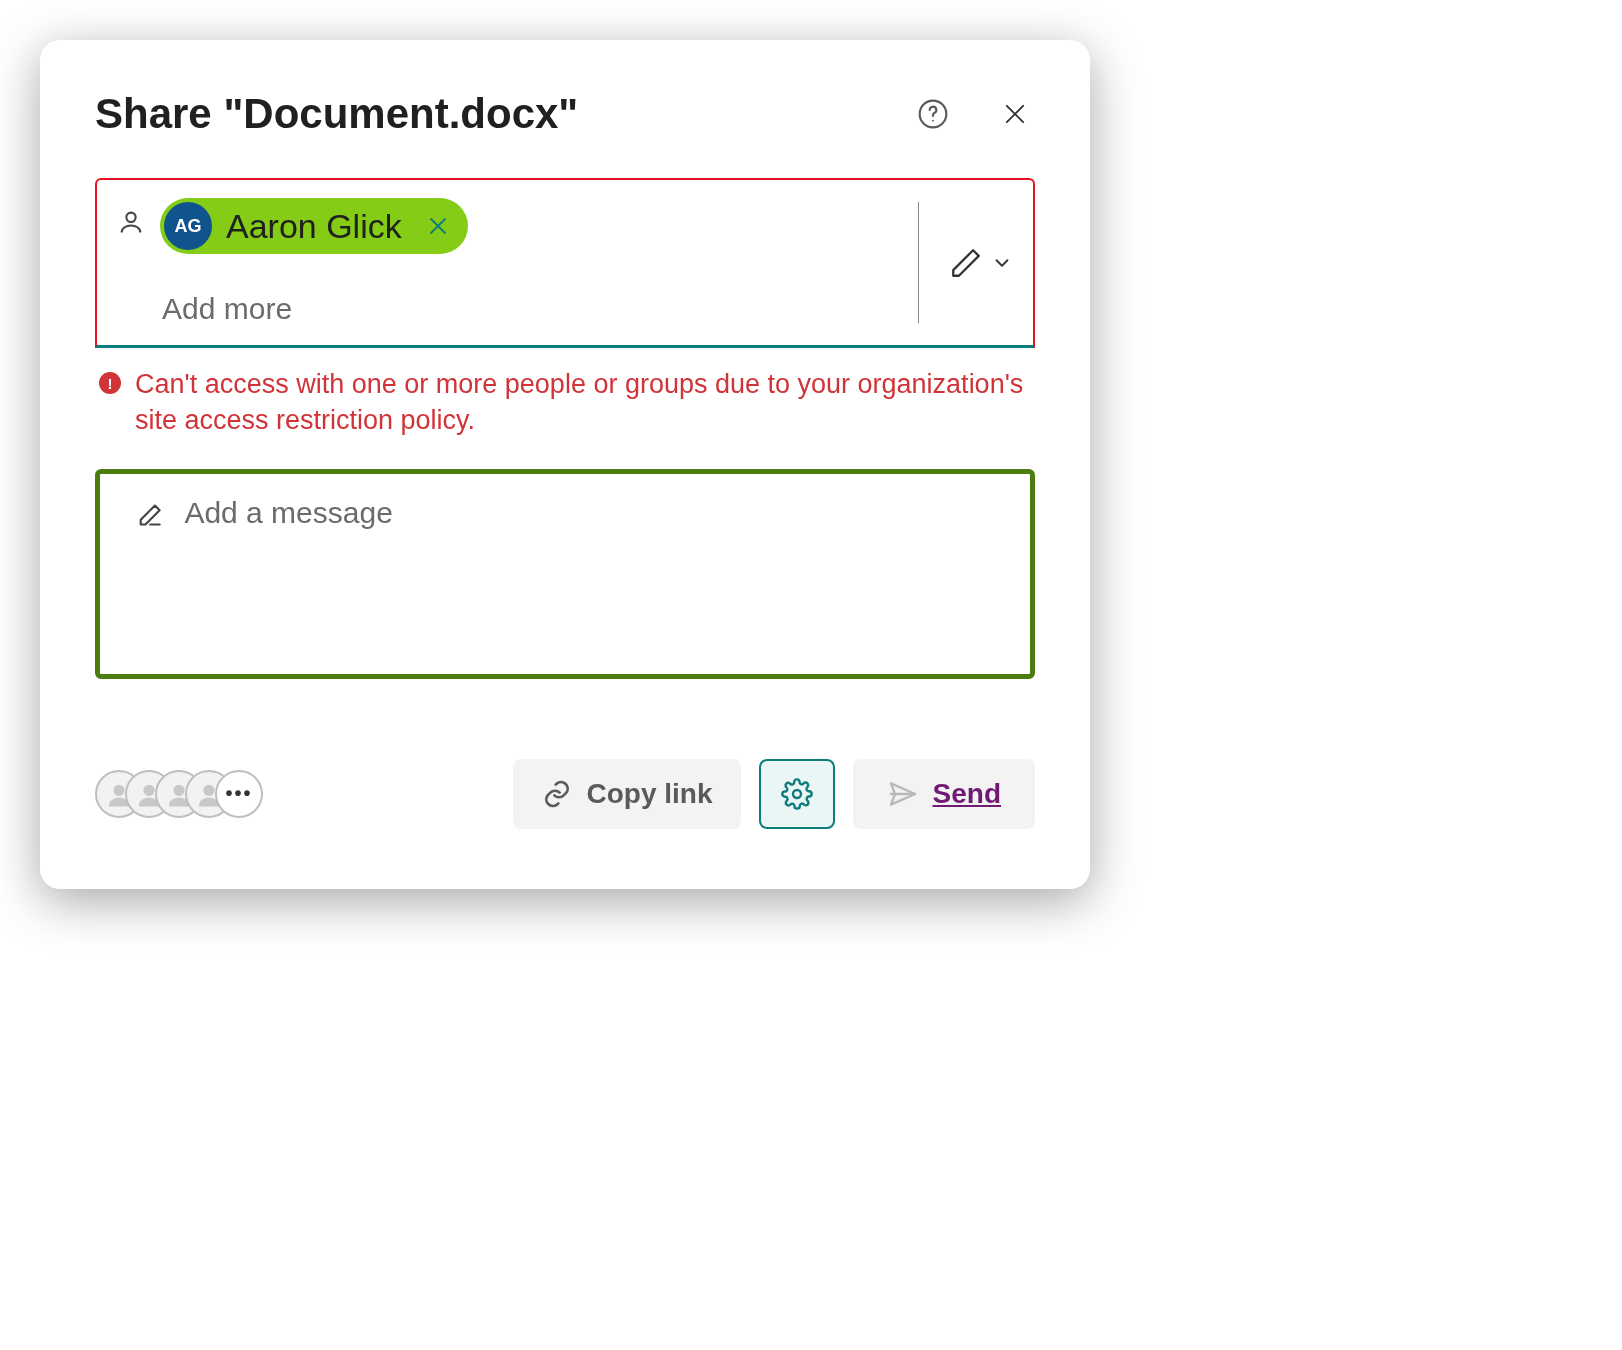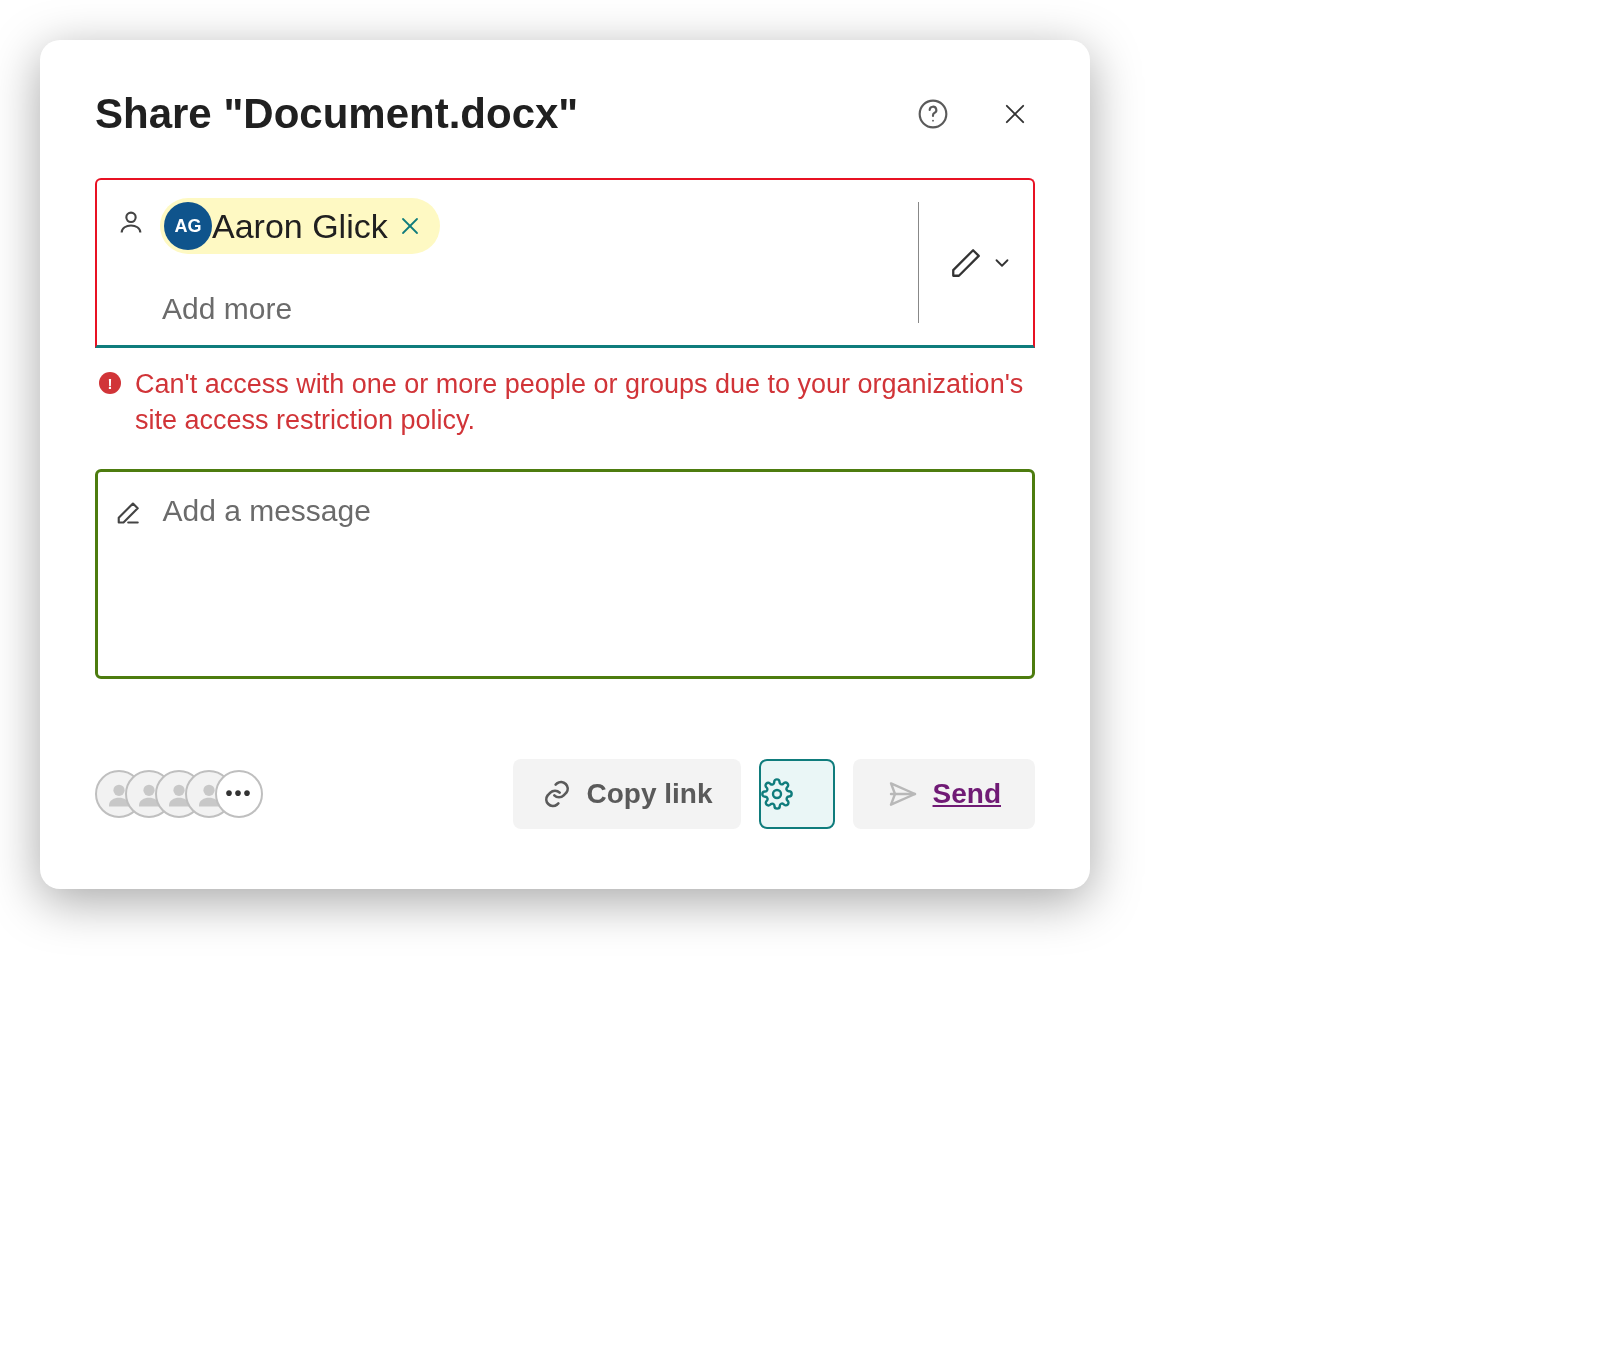--- a/index.html
+++ b/index.html
@@ -61,23 +61,24 @@
   }
   .recipient-content {
     flex: 1;
     display: flex;
     flex-direction: column;
     gap: 18px;
   }
   .chip {
     display: inline-flex;
     align-items: center;
-    background: #fef9c3;
+    background: #84cc16;
     border-radius: 30px;
     padding: 4px 14px 4px 4px;
+    gap: 14px;
     width: fit-content;
   }
   .avatar {
     width: 48px;
     height: 48px;
     border-radius: 50%;
     background: #0f548c;
     color: #fff;
     display: flex;
     align-items: center;
@@ -136,24 +137,24 @@
     font-weight: 700;
     flex-shrink: 0;
     margin-top: 6px;
   }
   .error-text {
     color: #d13438;
     font-size: 27px;
     line-height: 1.35;
   }
   .message-box {
-    border: 3px solid #4d7c0f;
+    border: 5px solid #4d7c0f;
     border-radius: 6px;
     min-height: 210px;
-    padding: 20px 16px;
+    padding: 20px 36px;
     display: flex;
     gap: 18px;
     align-items: flex-start;
   }
   .message-input {
     border: none;
     outline: none;
     font-size: 30px;
     color: #6b6b6b;
     background: transparent;
@@ -193,21 +194,21 @@
     letter-spacing: 2px;
   }
   .footer-buttons {
     display: flex;
     align-items: center;
     gap: 18px;
   }
   .btn {
     display: flex;
     align-items: center;
-    justify-content: flex-start;
+    justify-content: center;
     gap: 14px;
     border: none;
     border-radius: 8px;
     font-size: 28px;
     font-weight: 600;
     cursor: pointer;
     height: 70px;
   }
   .btn-copy {
     background: #f3f3f3;

